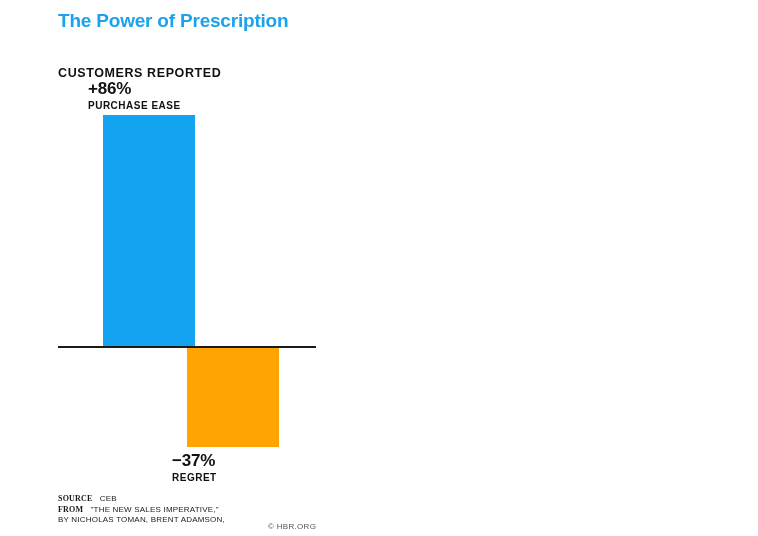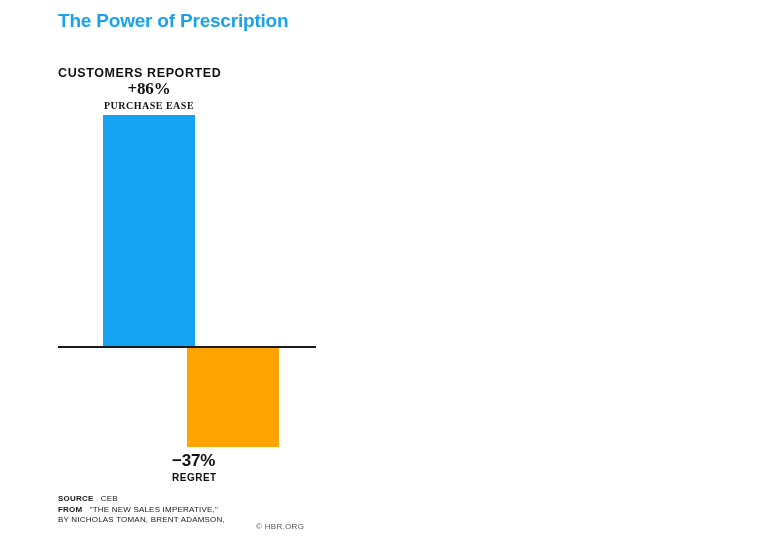--- a/index.html
+++ b/index.html
@@ -74,22 +74,21 @@
     bottom: 134px;
     width: 92px;
     height: 231px;
     background: #14a3f0;
   }
   .label-up {
     position: absolute;
     left: 30px;
     bottom: 365px;
     width: 122px;
-    text-align: center;
-    font-family: Liberation Serif, serif;
+    text-align: left;
   }
   .label-up .value {
     font-size: 17px;
     font-weight: bold;
     color: #111111;
     letter-spacing: -0.2px;
     line-height: 20px;
   }
   .label-up .cat {
     font-size: 10px;
@@ -134,27 +133,28 @@
     left: 58px;
     top: 494px;
     width: 300px;
     font-size: 8px;
     line-height: 10.5px;
     letter-spacing: 0.2px;
     color: #1a1a1a;
   }
   .footer .k {
     font-weight: bold;
+    font-family: Liberation Serif, serif;
   }
   .footer .row {
     white-space: nowrap;
   }
   .credit {
     position: absolute;
-    left: 256px;
+    left: 268px;
     top: 522px;
     font-size: 8px;
     letter-spacing: 0.3px;
     color: #555555;
   }
 </style>
 </head>
 <body>
 
 <div class="page">

